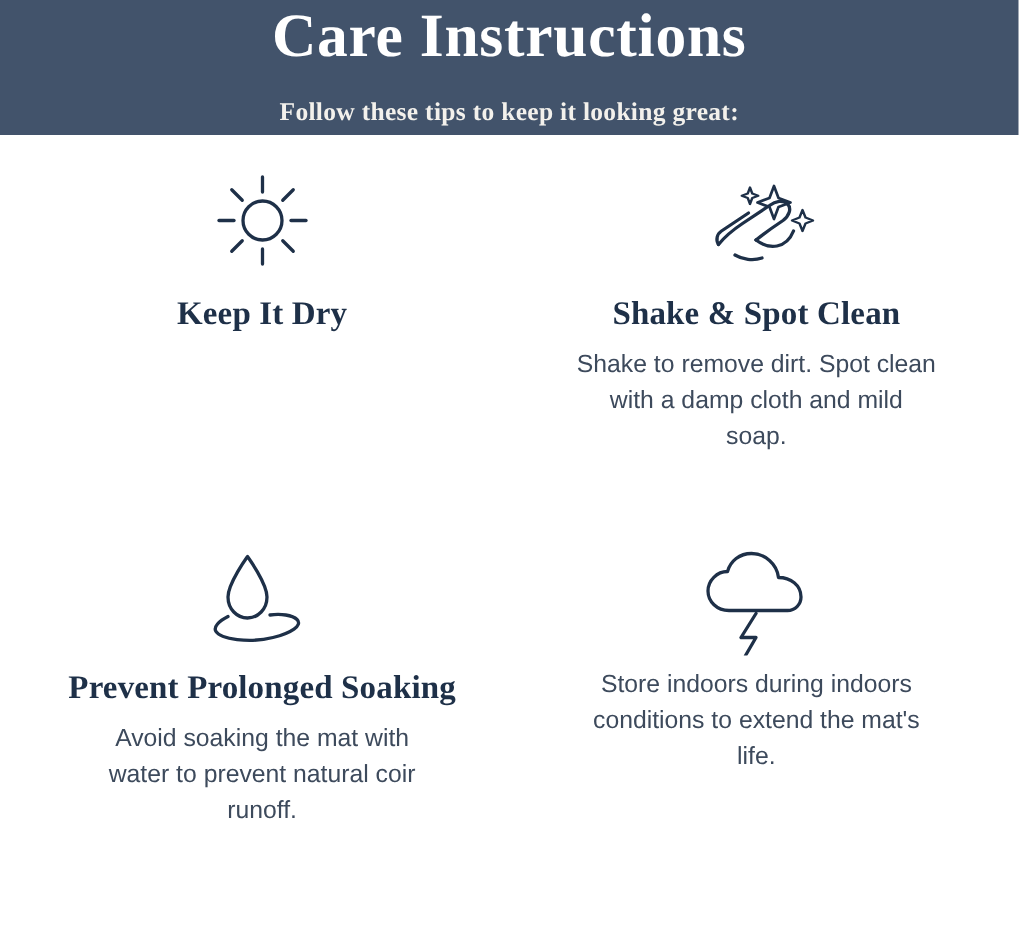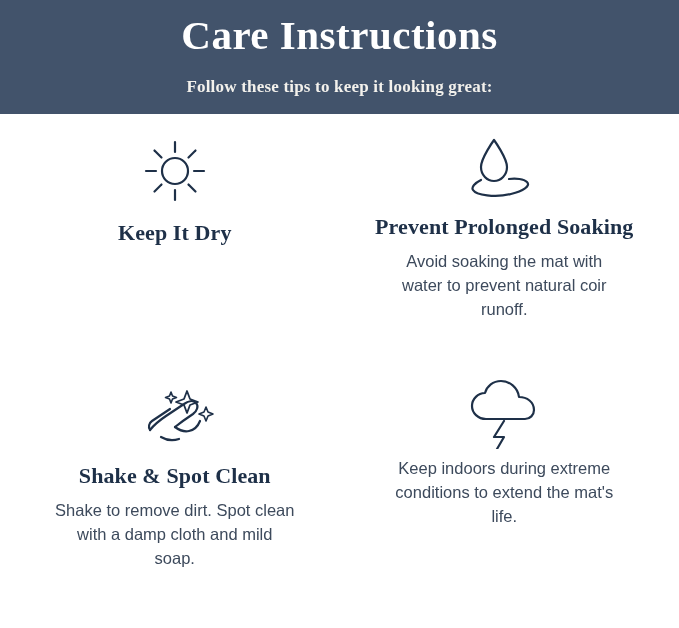--- a/index.html
+++ b/index.html
@@ -16,21 +16,21 @@
   .infographic {
     width: 679px;
     height: 628px;
     position: relative;
     background: #ffffff;
     display: flex;
     flex-direction: column;
   }
   .header {
     background: #42536b;
-    height: 114px;
+    height: 90px;
     box-sizing: border-box;
     padding-top: 8px;
     display: flex;
     flex-direction: column;
     align-items: center;
     justify-content: center;
   }
   .header-title {
     font-family: "Liberation Serif", serif;
     font-weight: bold;
@@ -120,51 +120,51 @@
           <line x1="58" y1="39" x2="68" y2="39"></line>
           <line x1="18.5" y1="18.5" x2="25.5" y2="25.5"></line>
           <line x1="52.5" y1="52.5" x2="59.5" y2="59.5"></line>
           <line x1="59.5" y1="18.5" x2="52.5" y2="25.5"></line>
           <line x1="25.5" y1="52.5" x2="18.5" y2="59.5"></line>
         </svg>
       </div>
       <h2 class="tip-title">Keep It Dry</h2>
     </div>
 
-    <div class="tip row2">
-      <div class="tip-icon">
-        <svg width="86" height="74" viewBox="0 0 86 74" fill="none" stroke="#1e3048" stroke-width="2.2" stroke-linecap="round" stroke-linejoin="round">
-          <path d="M33 8 C33 8 20 26 20 35 C20 43 26 49 33 49 C40 49 46 43 46 35 C46 26 33 8 33 8 Z"></path>
-          <path d="M20 48 C14 51 10 55 12 58 C15 63 34 66 50 62 C62 59 70 54 66 50 C63 47 55 46 48 47"></path>
-        </svg>
-      </div>
-      <h2 class="tip-title">Prevent Prolonged Soaking</h2>
-      <p class="tip-body">Avoid soaking the mat with water to prevent natural coir runoff.</p>
-    </div>
-
     <div class="tip">
       <div class="tip-icon">
         <svg width="90" height="78" viewBox="0 0 90 78" fill="none" stroke="#1e3048" stroke-width="2.2" stroke-linecap="round" stroke-linejoin="round">
           <path d="M20 55 C24 50 30 45 36 41 C42 37 48 33 54 29 C58 26 63 25 66 28 C69 31 67 36 63 39 C57 43 50 48 45 52"></path>
           <path d="M20 55 C18 52 19 48 22 46 C28 42 34 38 40 34"></path>
           <path d="M45 52 C49 55 54 57 59 56 C64 55 68 51 70 46"></path>
           <path d="M31 62 C36 65 43 66 49 64"></path>
           <path d="M57 16 L60 24 L68 27 L60 30 L57 38 L54 30 L46 27 L54 24 Z" stroke-width="1.8"></path>
           <path d="M76 32 L78 37 L83 39 L78 41 L76 46 L74 41 L69 39 L74 37 Z" stroke-width="1.6"></path>
           <path d="M41 17 L42.5 21 L46.5 22.5 L42.5 24 L41 28 L39.5 24 L35.5 22.5 L39.5 21 Z" stroke-width="1.6"></path>
         </svg>
       </div>
       <h2 class="tip-title">Shake &amp; Spot Clean</h2>
       <p class="tip-body">Shake to remove dirt. Spot clean with a damp cloth and mild soap.</p>
     </div>
 
     <div class="tip row2">
       <div class="tip-icon">
+        <svg width="86" height="74" viewBox="0 0 86 74" fill="none" stroke="#1e3048" stroke-width="2.2" stroke-linecap="round" stroke-linejoin="round">
+          <path d="M33 8 C33 8 20 26 20 35 C20 43 26 49 33 49 C40 49 46 43 46 35 C46 26 33 8 33 8 Z"></path>
+          <path d="M20 48 C14 51 10 55 12 58 C15 63 34 66 50 62 C62 59 70 54 66 50 C63 47 55 46 48 47"></path>
+        </svg>
+      </div>
+      <h2 class="tip-title">Prevent Prolonged Soaking</h2>
+      <p class="tip-body">Avoid soaking the mat with water to prevent natural coir runoff.</p>
+    </div>
+
+    <div class="tip row2">
+      <div class="tip-icon">
         <svg width="80" height="74" viewBox="0 0 80 74" fill="none" stroke="#1e3048" stroke-width="2.2" stroke-linecap="round" stroke-linejoin="round">
           <path d="M22 44 C14 44 8 38 8 31 C8 24 14 18 21 18 C23 11 29 6 37 6 C46 6 54 13 55 22 C63 22 70 27 70 35 C70 40 66 44 61 44 Z"></path>
           <path d="M40 46 L30 62 L40 62 L33 74"></path>
         </svg>
       </div>
-      <p class="tip-body">Keep indoors during extreme conditions to extend the mat's life.</p>
+      <p class="tip-body">Store indoors during indoors conditions to extend the mat's life.</p>
     </div>
 
   </div>
 </div>
 
 </body></html>

